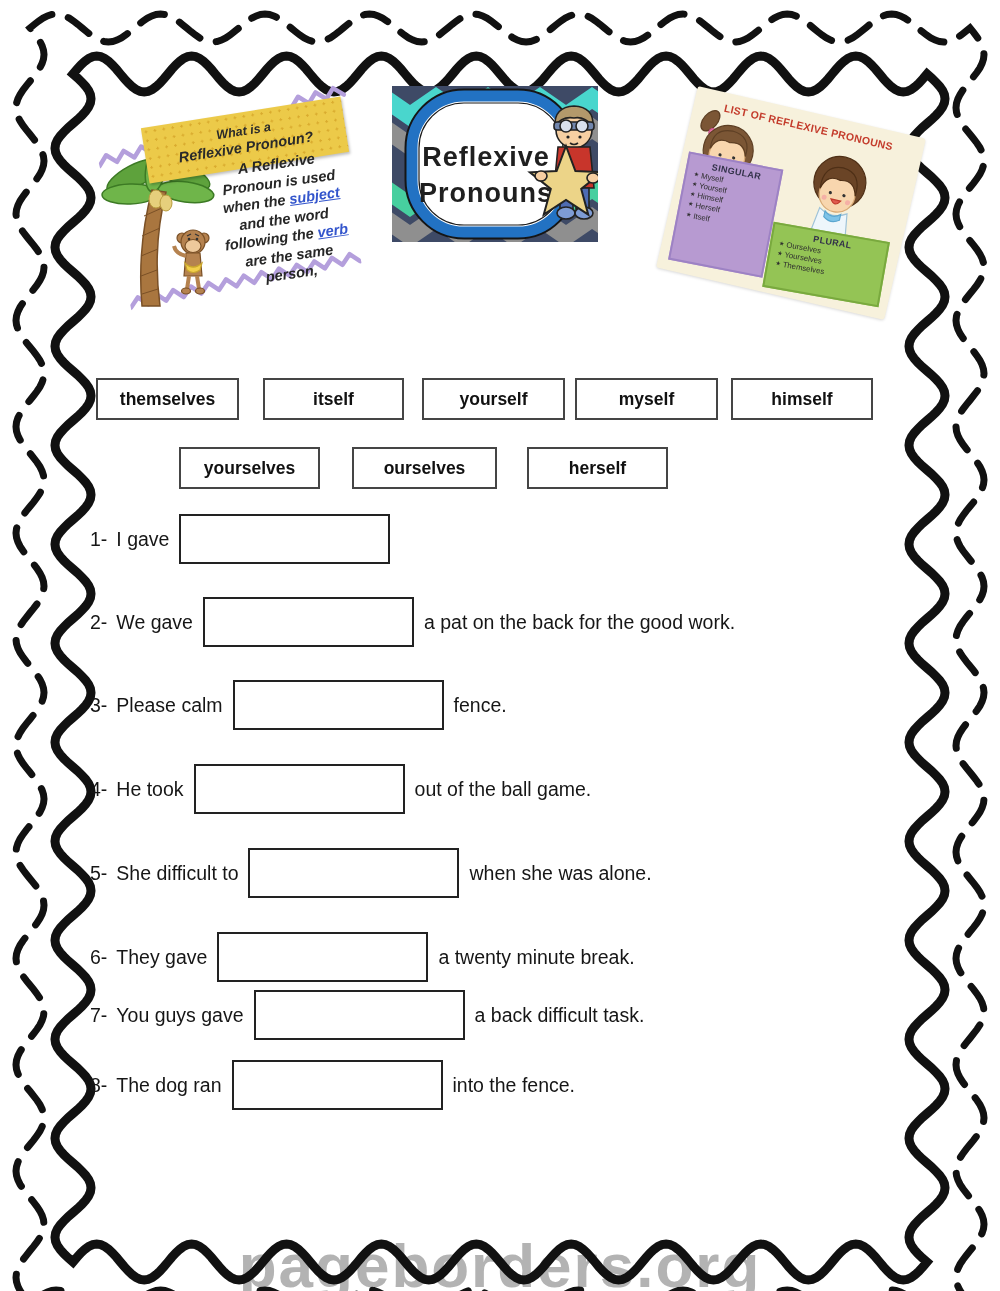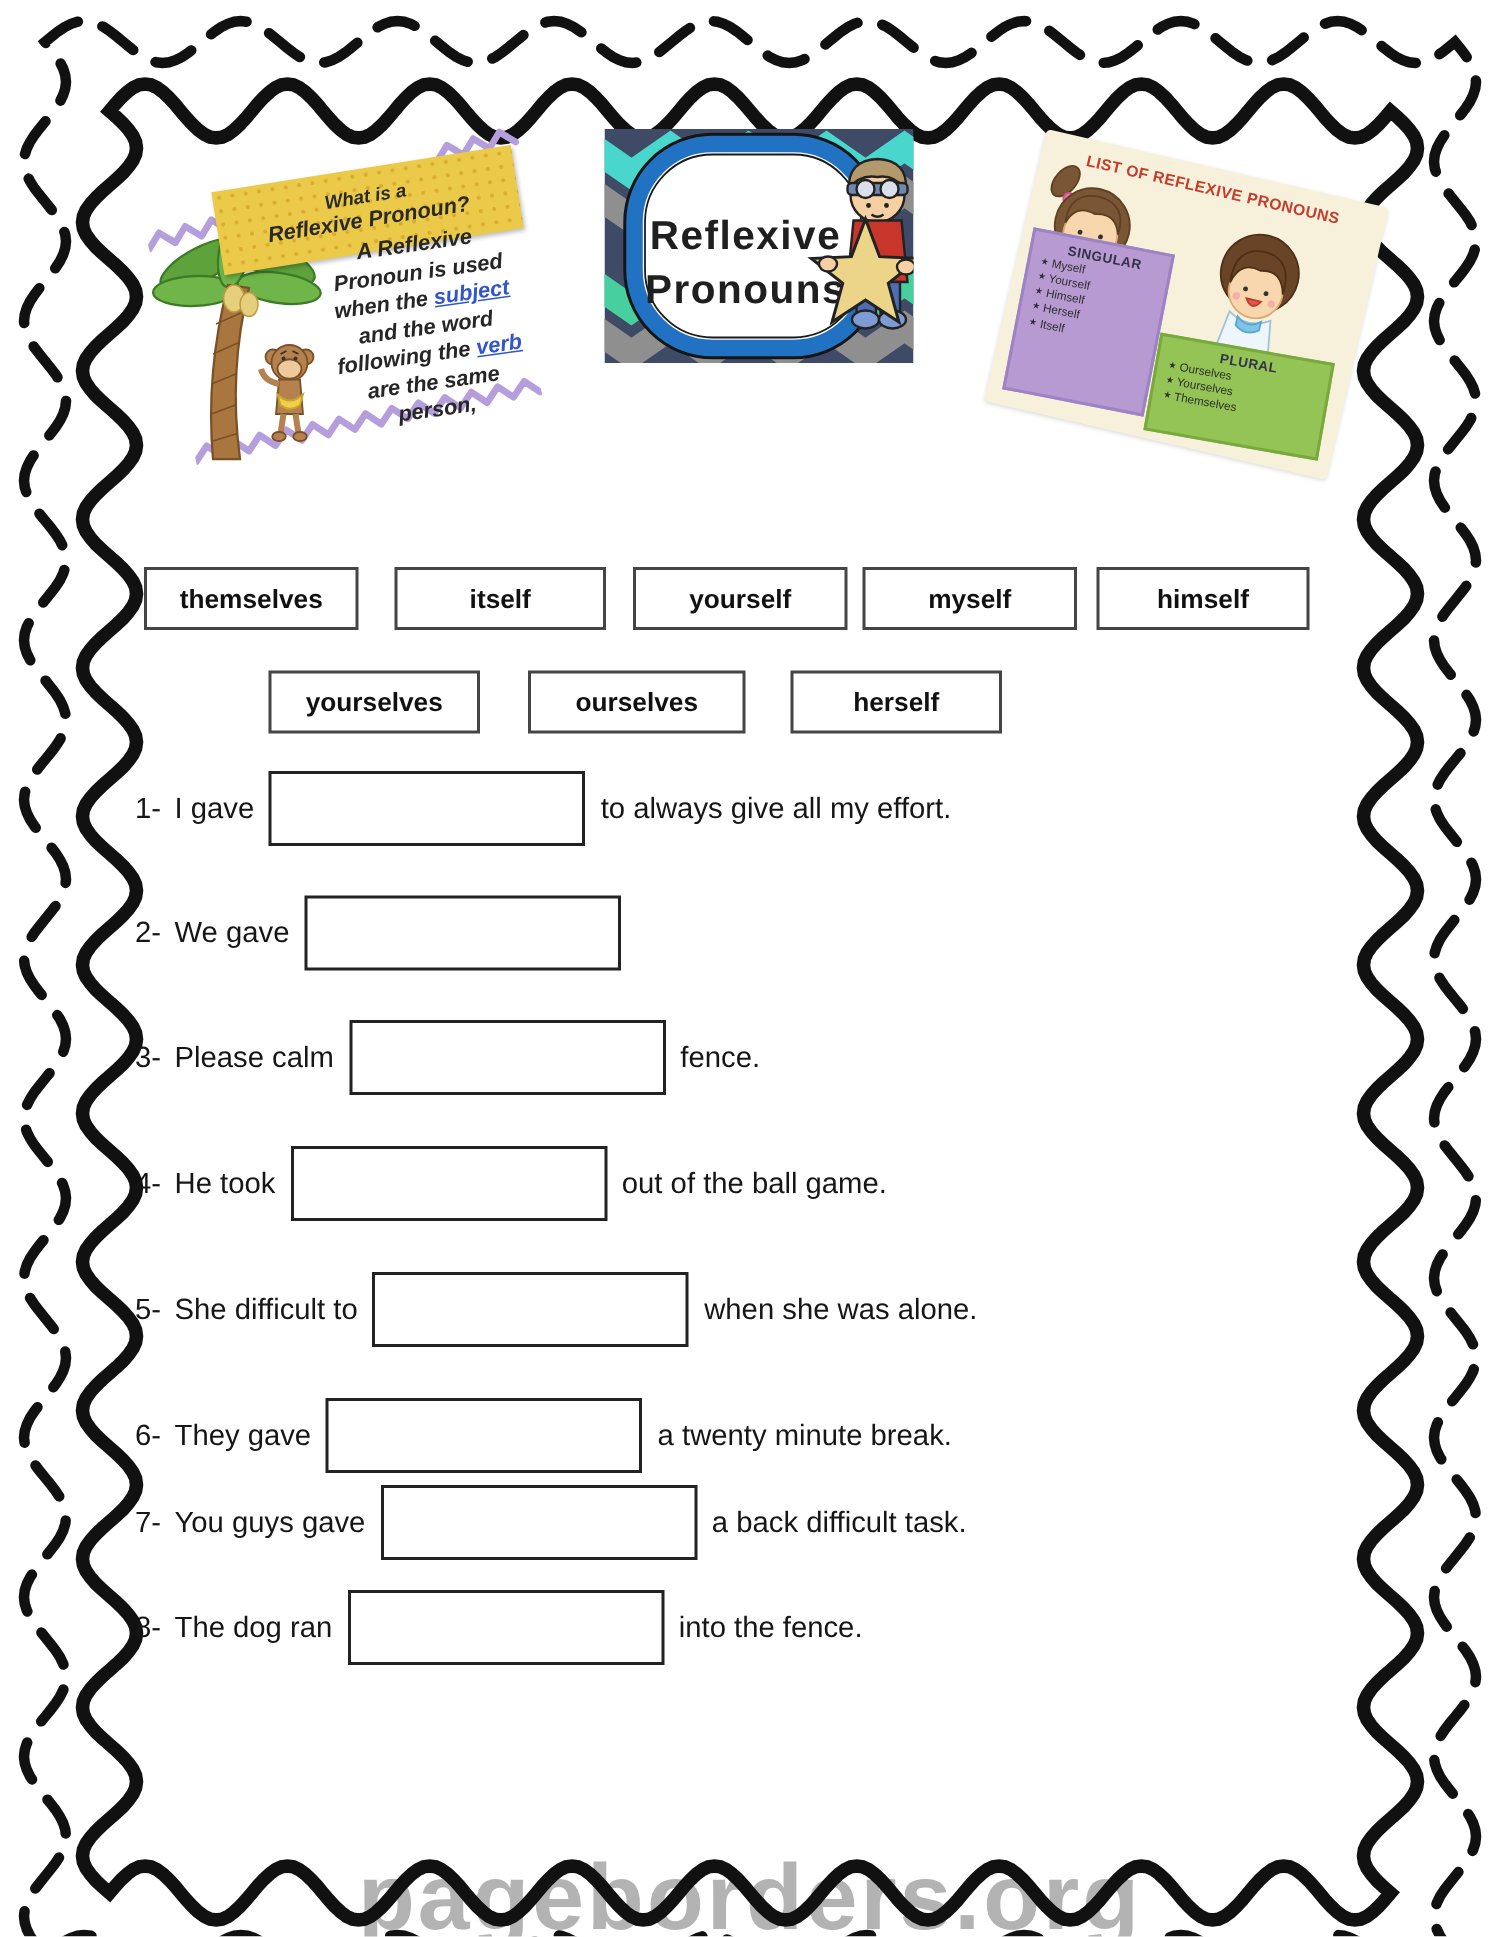--- a/index.html
+++ b/index.html
@@ -24,21 +24,21 @@
     transform:rotate(-9deg);box-shadow:1px 2px 3px rgba(0,0,0,.25);
     display:flex;flex-direction:column;justify-content:center;text-align:center}
   .banner .b1{font-size:12.5px;font-style:italic;font-weight:bold;color:#2a2a2a;line-height:1.15}
   .banner .b2{font-size:14.5px;font-style:italic;font-weight:bold;color:#2a2a2a;line-height:1.15}
   .def-text{position:absolute;left:104px;top:64px;width:176px;transform:rotate(-8deg);
     text-align:center;font-style:italic;font-weight:bold;font-size:14.5px;line-height:1.28;color:#262626}
   .def-text .lnk{color:#3355cc;text-decoration:underline}
   .palm{position:absolute;left:4px;top:56px}
 
   
-  .poster-center{position:absolute;left:403px;top:86px;width:196px;height:156px}
+  .poster-center{position:absolute;left:392px;top:86px;width:196px;height:156px}
   .poster-center svg text{font-family:"Liberation Sans",sans-serif;font-weight:bold;
     font-size:27px;letter-spacing:1px;fill:#1f1f1f}
 
   
   .poster-right{position:absolute;left:662px;top:96px;width:258px;height:230px}
   .card{position:absolute;left:12px;top:14px;width:234px;height:186px;background:#f7f1dc;
     transform:rotate(13deg);border-radius:3px;box-shadow:0 1px 3px rgba(0,0,0,.15)}
   .card-title{margin-top:9px;text-align:center;font-size:10.5px;font-weight:bold;
     color:#c43c2c;letter-spacing:.3px}
   .girl{position:absolute;left:2px;top:18px}
@@ -237,26 +237,26 @@
   <div class="wb" style="left:575px;top:378px;width:143px">myself</div>
   <div class="wb" style="left:731px;top:378px;width:142px">himself</div>
   <div class="wb" style="left:179px;top:447px;width:141px">yourselves</div>
   <div class="wb" style="left:352px;top:447px;width:145px">ourselves</div>
   <div class="wb" style="left:527px;top:447px;width:141px">herself</div>
 
   <div class="row" style="top:513px">
     <span class="num">1-</span>
     <span class="pre">I gave</span>
     <span class="drop"></span>
-    <span class="post">to always give all my effort.</span>
   </div>
   <div class="row" style="top:596px">
     <span class="num">2-</span>
     <span class="pre">We gave</span>
     <span class="drop"></span>
+    <span class="post">a pat on the back for the good work.</span>
   </div>
   <div class="row" style="top:679px">
     <span class="num">3-</span>
     <span class="pre">Please calm</span>
     <span class="drop"></span>
     <span class="post">fence.</span>
   </div>
   <div class="row" style="top:763px">
     <span class="num">4-</span>
     <span class="pre">He took</span>

